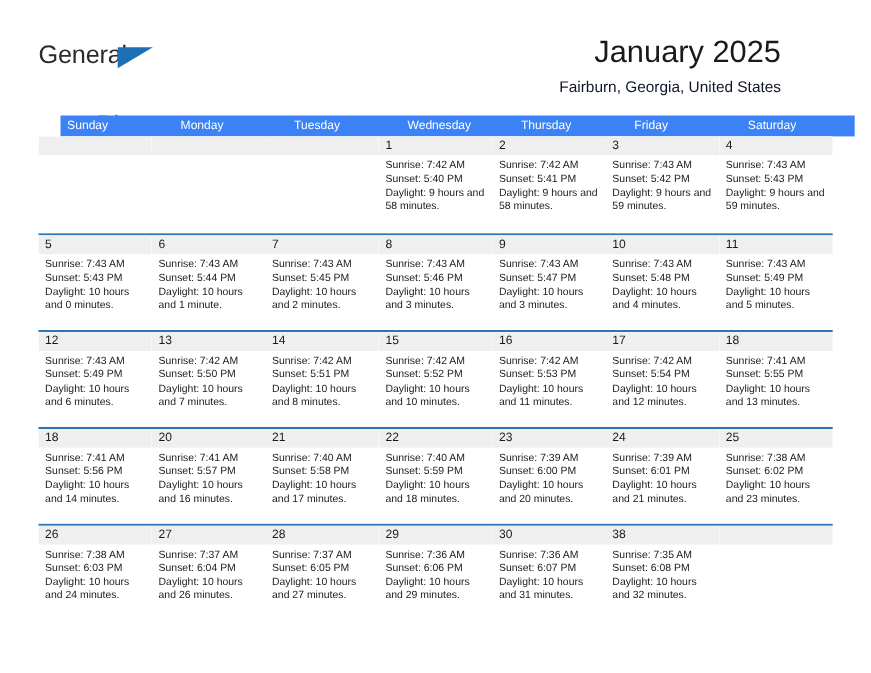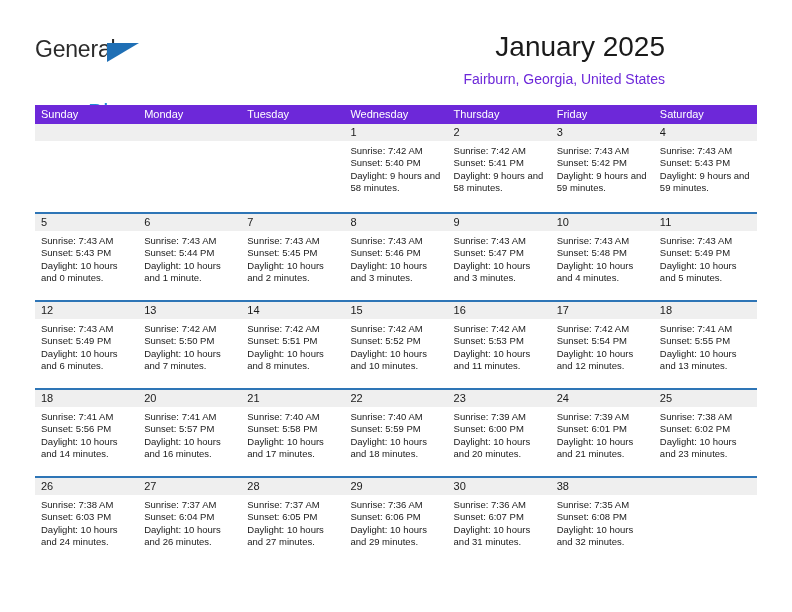--- a/index.html
+++ b/index.html
@@ -22,20 +22,21 @@
     box-sizing: border-box;
   }
 
   
   .header {
     position: absolute;
     left: 0;
     top: 0;
     width: 700px;
     height: 100px;
+    padding-left: 45px;
   }
 
   .logo {
     position: absolute;
     left: 35px;
     top: 36px;
     width: 200px;
     height: 52px;
   }
   .logo-general {
@@ -80,36 +81,37 @@
     line-height: 34px;
     font-weight: 400;
     color: #1a1a1a;
     white-space: nowrap;
   }
   .cal-subtitle {
     margin-top: 6px;
     font-size: 14px;
     line-height: 18px;
     font-weight: 400;
-    color: #6d28d9;
+    color: #0f172a;
     white-space: nowrap;
   }
 
   
   .calendar {
     position: absolute;
     left: 35px;
     top: 105px;
     width: 722px;
   }
 
   .dow-row {
     display: flex;
     width: 100%;
-    background: #6d28d9;
+    background: #3b82f6;
+    margin-left: 20px;
   }
   .dow-cell {
     flex: 1 1 0;
     min-width: 0;
     height: 19px;
     line-height: 19px;
     padding: 0 0 0 6px;
     box-sizing: border-box;
     color: #ffffff;
     font-size: 11px;

